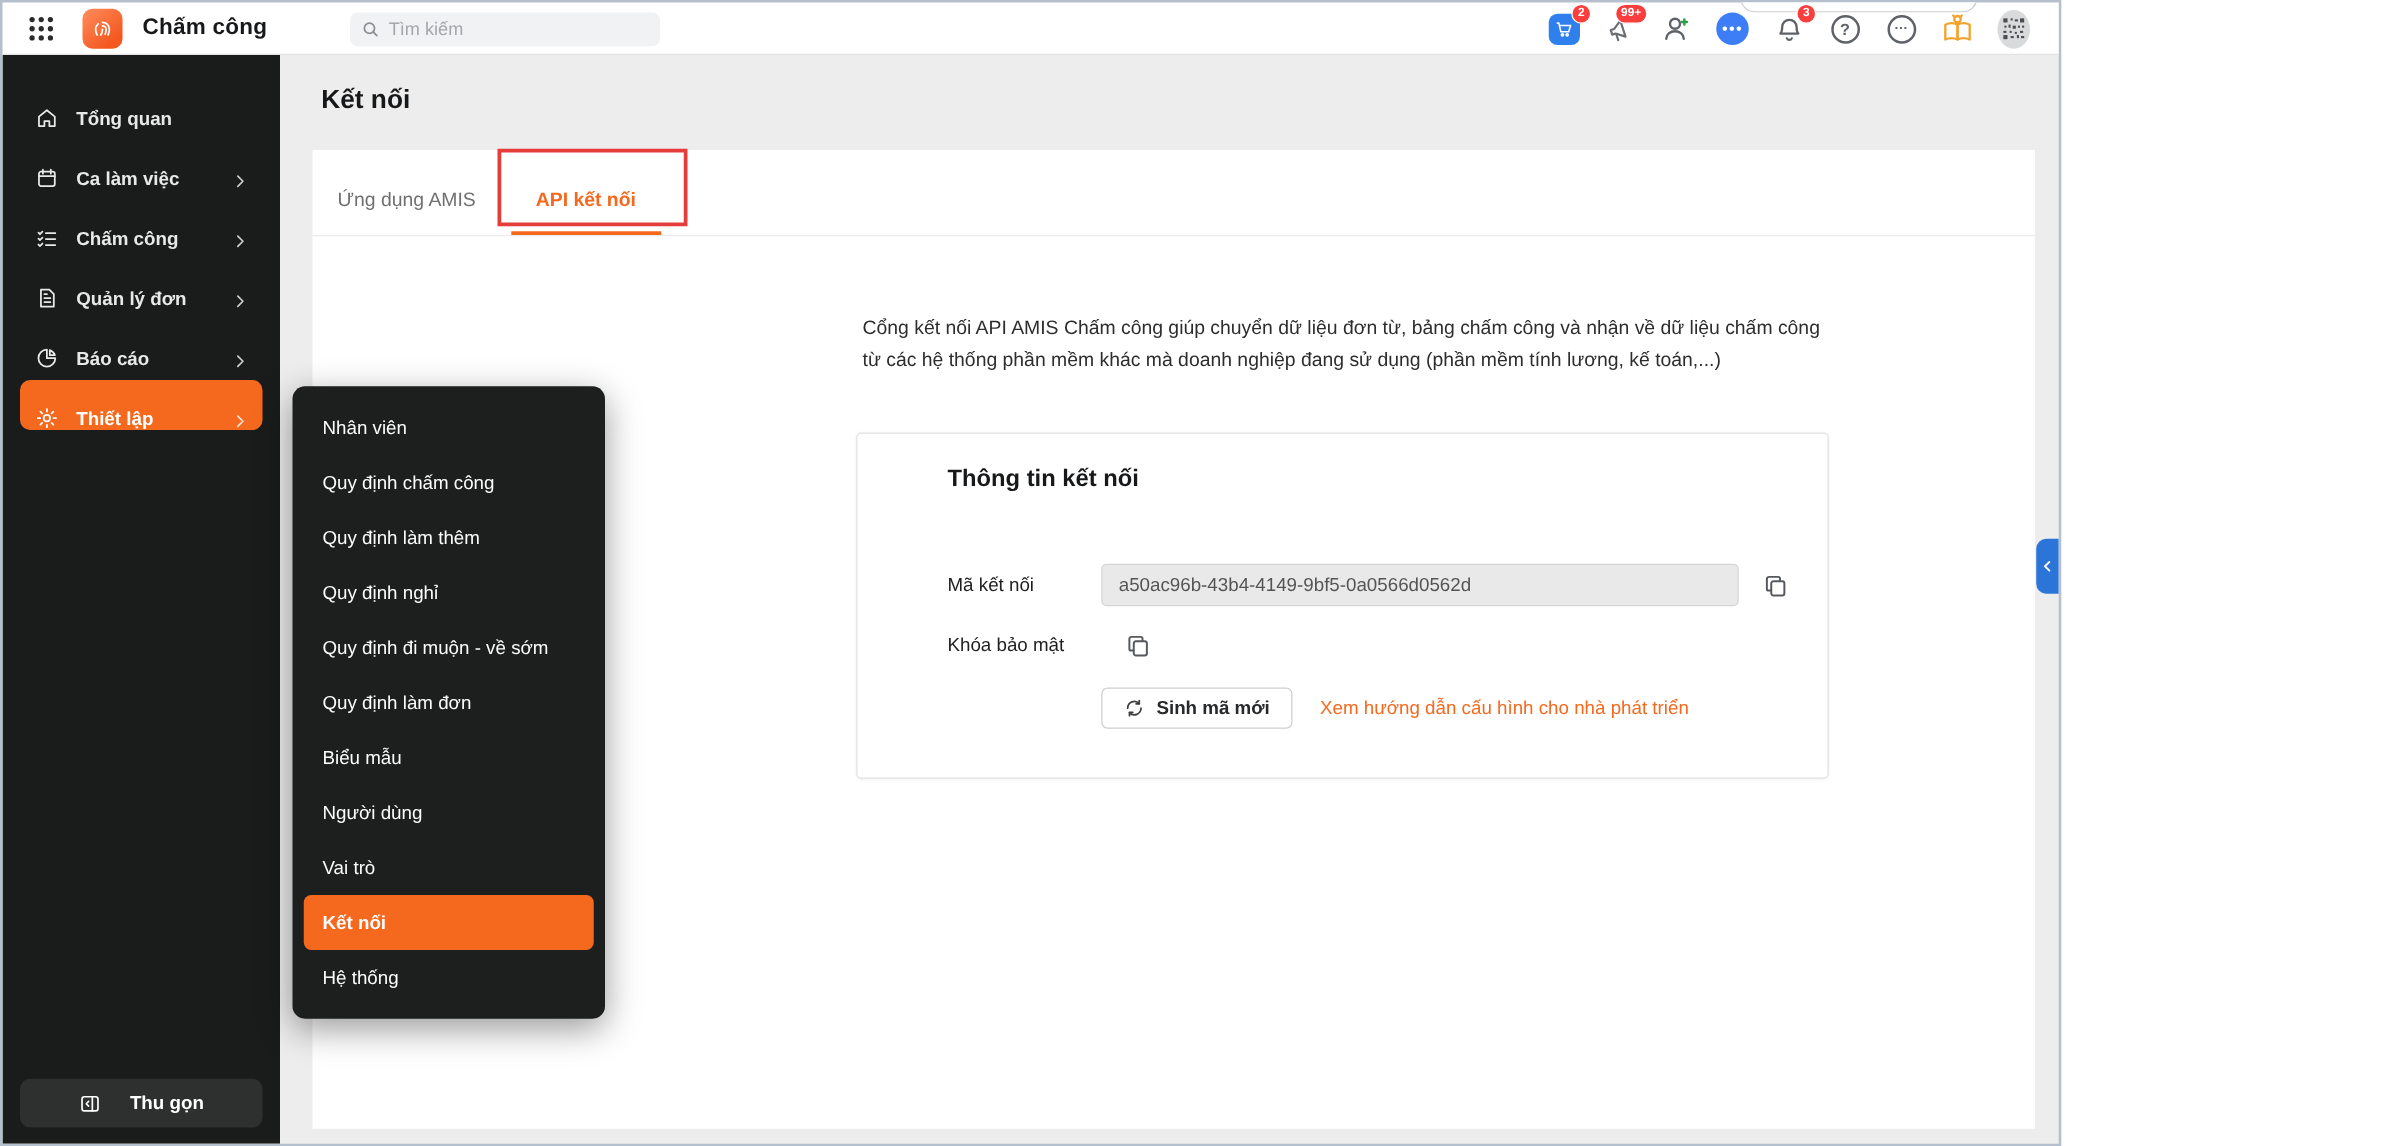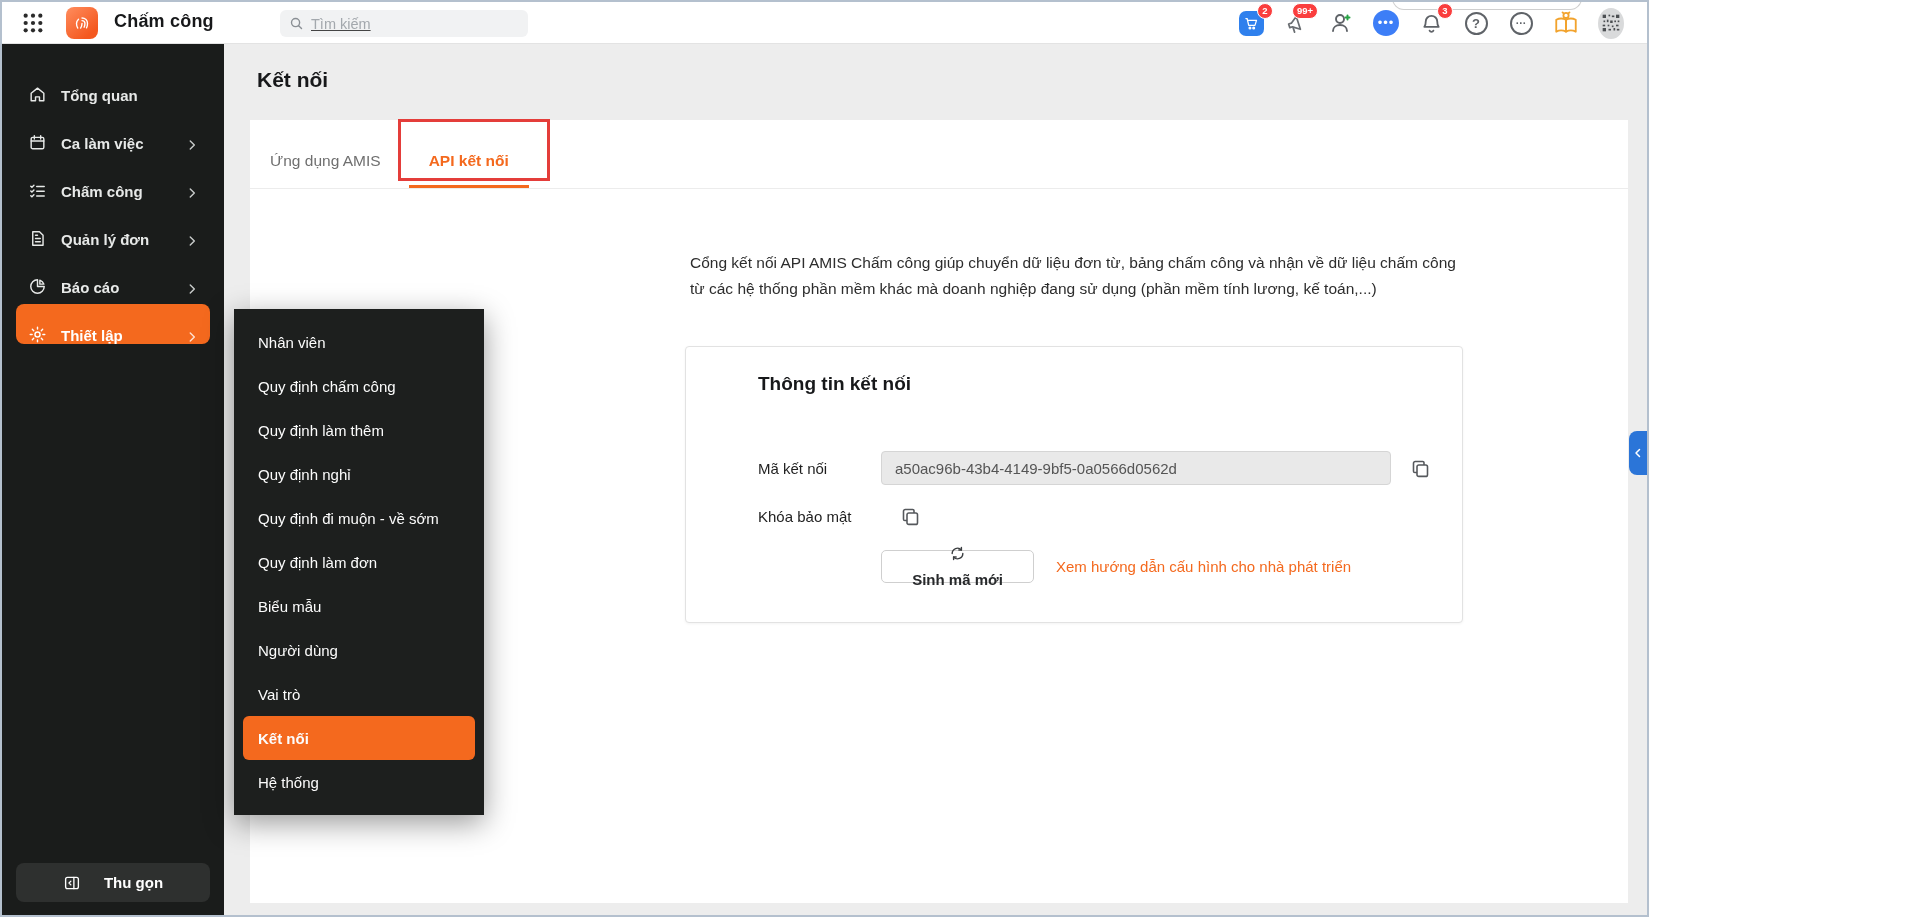--- a/index.html
+++ b/index.html
@@ -11,21 +11,21 @@
   
   .topbar { position:absolute; left:0; top:0; right:0; height:42px; background:#fff;
             border-bottom:1px solid #e3e3e3; z-index:40; }
   .grid-icon { position:absolute; left:20px; top:10px; width:22px; height:22px; color:#2b2b2b; cursor:pointer; }
   .app-logo { position:absolute; left:64px; top:5px; width:32px; height:32px; border-radius:8px;
               background:linear-gradient(140deg,#ff8d5e 0%,#f4581f 80%); display:flex; align-items:center; justify-content:center; }
   .app-title { position:absolute; left:112px; top:9px; font-size:18px; font-weight:700; color:#17181a; letter-spacing:.2px; }
   .search-box { position:absolute; left:278px; top:8px; width:248px; height:27px; background:#f1f2f3;
                 border-radius:6px; display:flex; align-items:center; padding:0 9px; gap:7px; }
   .search-box input { border:none; outline:none; background:transparent; font-size:14.5px; color:#444; width:100%;
-                      font-family:inherit;text-decoration:underline; }
+                      font-family:inherit; }
   .search-box input::placeholder { color:#a3a8ad; }
   .top-pill { position:absolute; left:1390px; top:-4px; width:190px; height:12px; background:#fff;
               border:1px solid #cfcfcf; border-radius:0 0 12px 12px; }
   .top-icons { position:absolute; right:23px; top:0; height:42px; display:flex; align-items:center; gap:19px; }
   .tico { position:relative; width:26px; height:26px; display:flex; align-items:center; justify-content:center;
           color:#5f6368; cursor:pointer; }
   .badge { position:absolute; top:-7px; right:-9px; min-width:16px; height:16px; padding:0 4px; background:#fa3e3e;
            border:1.5px solid #fff; border-radius:9px; color:#fff; font-size:9.5px; font-weight:700;
            display:flex; align-items:center; justify-content:center; line-height:1; }
   .cart-btn { width:25px; height:25px; border-radius:7px; background:#2f80ed; display:flex; align-items:center; justify-content:center; color:#fff; }
@@ -43,21 +43,21 @@
               padding:0 11px; gap:14px; color:#e7e9e8; font-size:15px; cursor:pointer;font-weight:bold; }
   .nav-item .nicon { width:20px; height:20px; flex:0 0 auto; display:flex; align-items:center; justify-content:center; }
   .nav-item .chev { margin-left:auto; display:flex; color:#c9cccb; }
   .nav-item.active { background:#f4691e; color:#fff; }
   .nav-item.active .chev { color:#ffe2d2; }
   .collapse-btn { position:absolute; left:14px; right:14px; bottom:13px; height:39px; background:#2e302f;
                   border-radius:8px; display:flex; align-items:center; justify-content:center; gap:23px;
                   color:#fff; font-size:15px; font-weight:600; cursor:pointer; }
 
   
-  .flyout { position:absolute; left:232px; top:307px; width:250px; background:#1d1f1e; border-radius:0;
+  .flyout { position:absolute; left:232px; top:307px; width:250px; background:#1d1f1e; border-radius:10px;
             padding:11px 0; z-index:60; box-shadow:0 8px 28px rgba(0,0,0,.4); }
   .fly-item { height:44px; display:flex; align-items:center; padding-left:24px; color:#fcfcfc; font-size:15px; cursor:pointer; }
   .fly-item.active { background:#f4691e; border-radius:6px; margin:0 9px; padding-left:15px; font-weight:600; }
 
   
   .page-title { position:absolute; left:255px; top:66px; font-size:21px; font-weight:700; color:#17181a; z-index:10; }
   .panel { position:absolute; left:248px; top:118px; right:19px; bottom:12px; background:#fff; z-index:5; }
   .tabs { height:55px; border-bottom:1px solid #ececec; display:flex; gap:8px;margin-top:14px; }
   .tab { padding:0 20px; display:flex; align-items:center; font-size:15.5px; color:#6f6f6f; position:relative; cursor:pointer; }
   .tab.active { color:#f4691e; font-weight:700; }
@@ -73,21 +73,21 @@
   .frow.r1 { top:104px; } .frow.r2 { top:152px; }
   .flabel { width:123px; font-size:15px; color:#1f1f1f; }
   .fvalue { width:510px; height:34px; background:#e9e9e9; border:1px solid #d5d5d5; border-radius:4px;
             display:flex; align-items:center; padding:0 13px; font-size:15px; color:#555; overflow:hidden;
             white-space:nowrap; }
   .copy-btn { margin-left:17px; width:24px; height:24px; display:flex; align-items:center; justify-content:center;
               color:#55585c; cursor:pointer; }
   .actions { position:absolute; left:195px; top:203px; display:flex; align-items:center; }
   .regen-btn { width:153px; height:33px; background:#fff; border:1px solid #cfcfcf; border-radius:5px;
                display:flex; align-items:center; justify-content:center; gap:9px; font-size:15px; font-weight:600;
-               color:#27292b; cursor:pointer; font-family:inherit;flex-direction:column; }
+               color:#27292b; cursor:pointer; font-family:inherit; }
   .guide-link { margin-left:22px; font-size:15px; color:#f4691e; cursor:pointer; text-decoration:none; }
   .side-flap { position:absolute; right:0; top:429px; width:18px; height:44px; background:#2b75d8;
                border-radius:8px 0 0 8px; display:flex; align-items:center; justify-content:center;
                color:#fff; z-index:30; cursor:pointer; }
 </style>
 </head>
 <body>
 
 <div class="screen">
 

